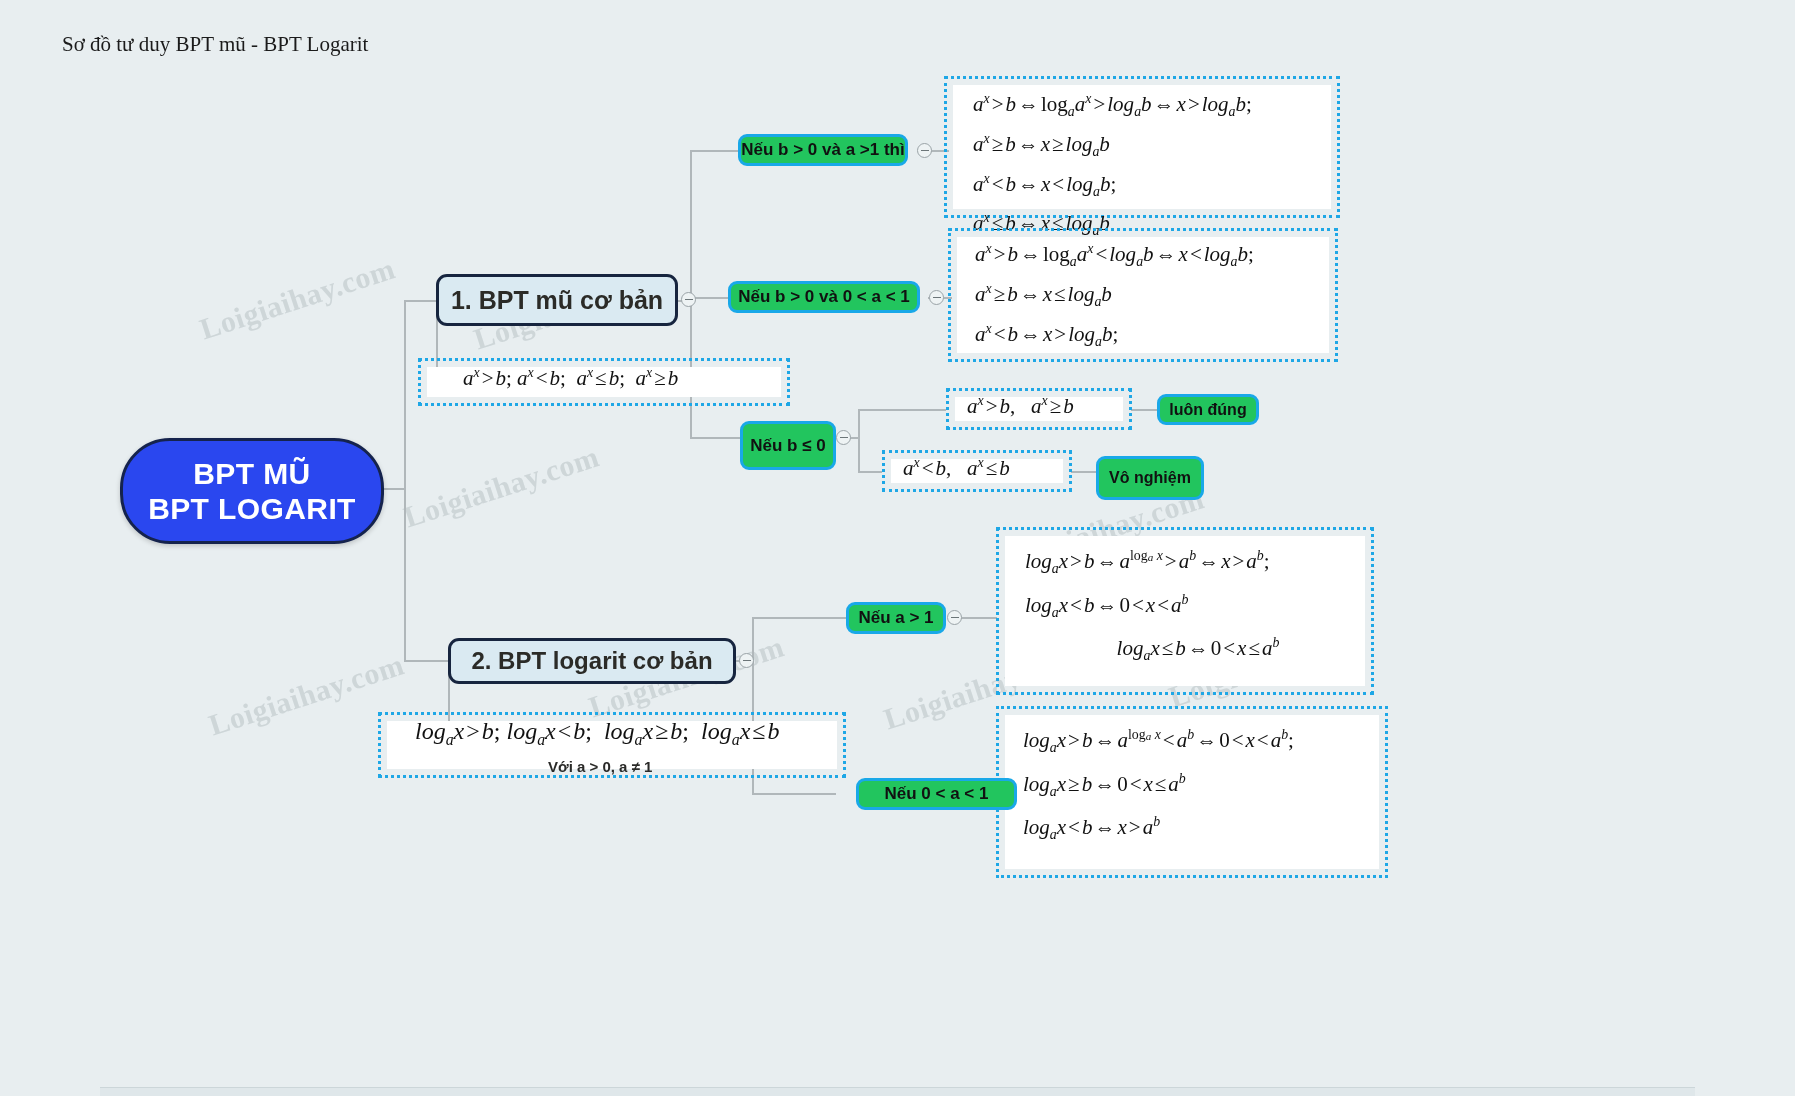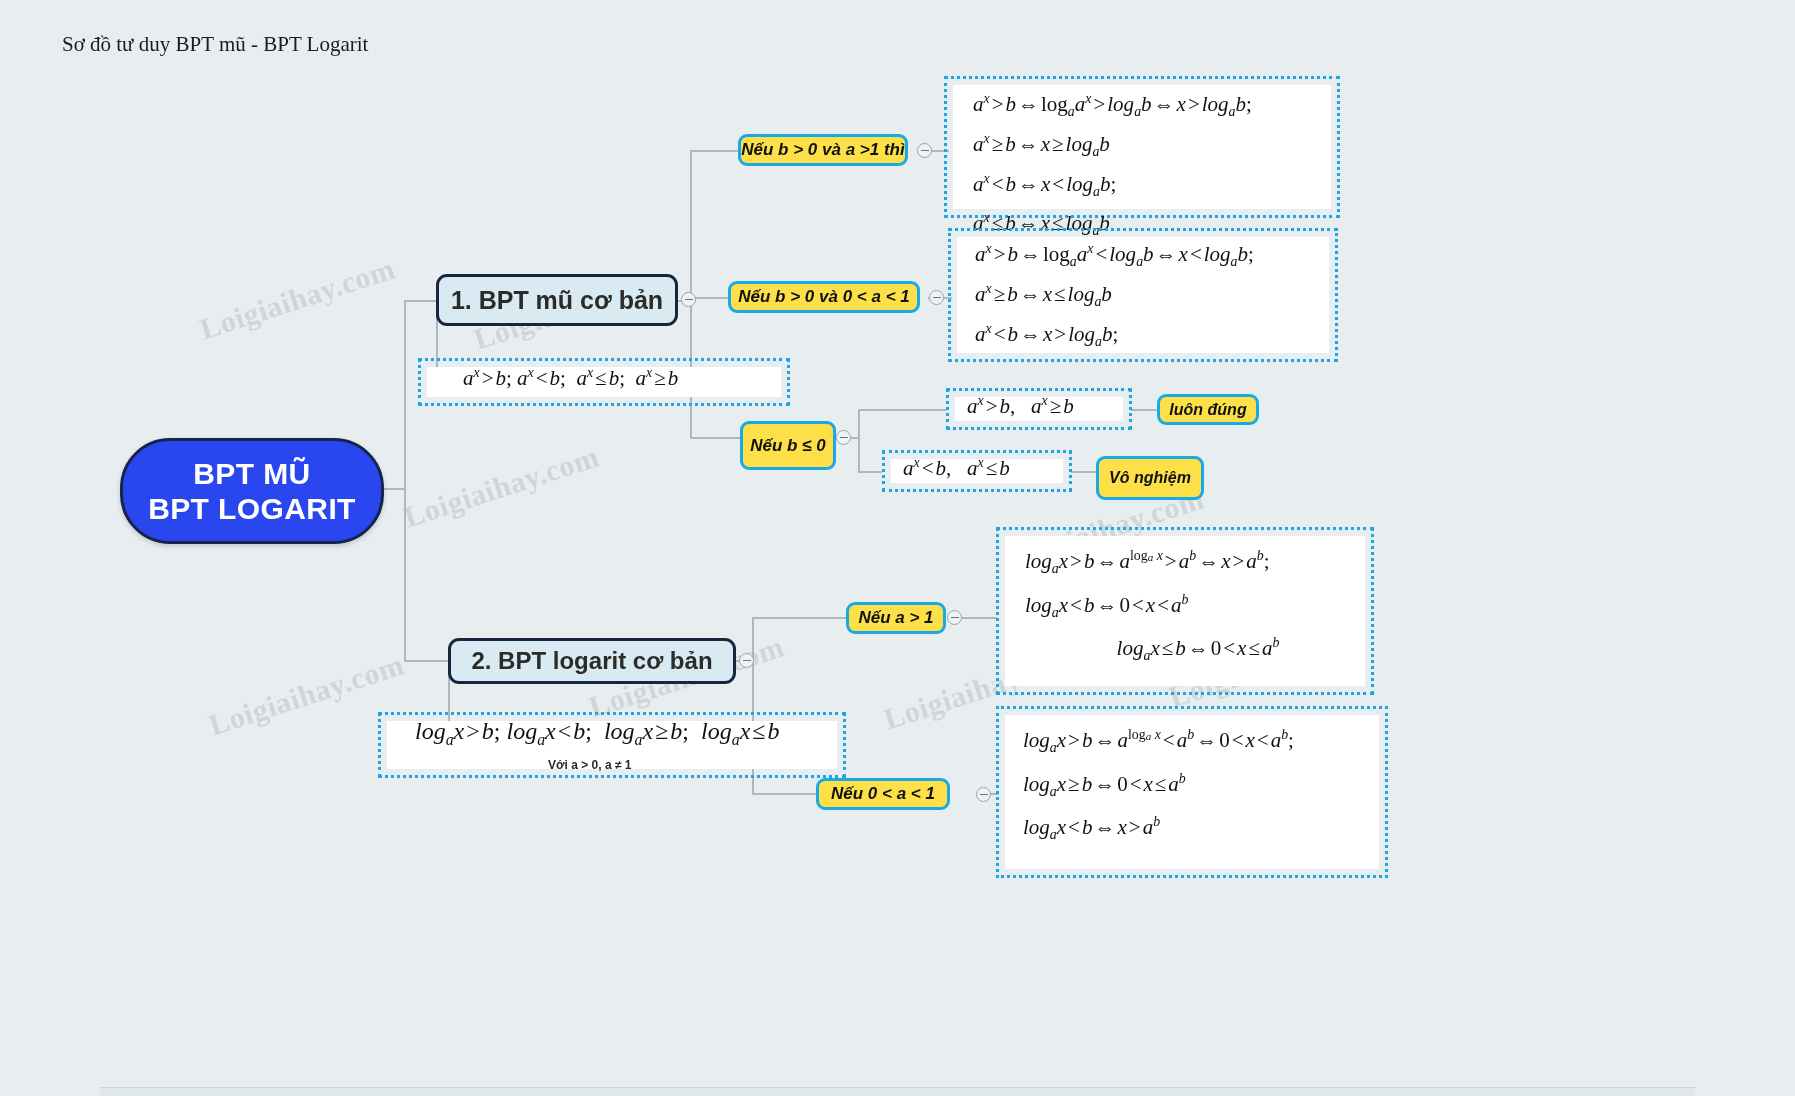--- a/index.html
+++ b/index.html
@@ -76,31 +76,30 @@
     font-size:25px;font-weight:bold;
     padding:0 20px;
     box-sizing:border-box;
     white-space:nowrap;
     z-index:5;
   }
 
   
   .cond{
     position:absolute;
-    background:#fde047;
+    background:#22c55e;
     border:3px solid #19a8e8;
     border-radius:9px;
     display:flex;align-items:center;justify-content:center;
     color:#111;
     font-size:17px;font-weight:bold;
     padding:0 11px;
     box-sizing:border-box;
     white-space:nowrap;
     z-index:5;
-    font-style:italic;
   }
   .cond.small{font-size:16px;}
 
   
   .fbox{
     position:absolute;
     border:3px dotted #1ea7e6;
     background:transparent;
     box-sizing:border-box;
     z-index:4;
@@ -124,21 +123,21 @@
   
   .mi{font-style:italic;}
   .sup{font-size:.66em;vertical-align:super;font-style:italic;}
   .sub{font-size:.66em;vertical-align:sub;font-style:italic;}
   .op{font-style:normal;padding:0 2px;}
   .lg{font-style:italic;}
   .lgr{font-style:normal;}
 
   .note{
     position:absolute;
-    font-size:12px;font-weight:bold;color:#2a2a28;
+    font-size:15px;font-weight:bold;color:#2a2a28;
     font-family:"Liberation Sans", sans-serif;
     white-space:nowrap;z-index:5;
   }
 
   
   .btm{
     position:absolute;left:100px;bottom:0;width:1595px;height:8px;
     background:#dfe7ea;border-top:1px solid #ccd6d9;
   }
 </style>
@@ -323,21 +322,21 @@
       </div>
       <div class="fline" style="line-height:2.05;">
         <span class="lg">log</span><span class="sub">a</span><span class="mi">x</span><span class="op">&lt;</span><span class="mi">b</span><span class="op">⇔</span>0<span class="op">&lt;</span><span class="mi">x</span><span class="op">&lt;</span><span class="mi">a</span><span class="sup">b</span>
       </div>
       <div class="fline" style="line-height:2.05;text-align:center;">
         <span class="lg">log</span><span class="sub">a</span><span class="mi">x</span><span class="op">≤</span><span class="mi">b</span><span class="op">⇔</span>0<span class="op">&lt;</span><span class="mi">x</span><span class="op">≤</span><span class="mi">a</span><span class="sup">b</span>
       </div>
     </div>
   </div>
 
-  <div class="cond" style="left:816px;top:778px;width:134px;height:32px;">
+  <div class="cond" style="left:856px;top:778px;width:161px;height:32px;">
     <span>Nếu 0 &lt; a &lt; 1</span>
   </div>
   <div class="knob" style="left:976px;top:787px;"></div>
 
   <div class="fbox" style="left:996px;top:706px;width:392px;height:172px;">
     <div class="inner"></div>
     <div class="lines" style="padding:10px 0 0 24px;">
       <div class="fline" style="line-height:2.05;">
         <span class="lg">log</span><span class="sub">a</span><span class="mi">x</span><span class="op">&gt;</span><span class="mi">b</span><span class="op">⇔</span><span class="mi">a</span><span class="sup"><span class="lgr">log</span><span style="font-size:.8em;vertical-align:-.1em;">a</span> <span class="mi">x</span></span><span class="op">&lt;</span><span class="mi">a</span><span class="sup">b</span><span class="op">⇔</span>0<span class="op">&lt;</span><span class="mi">x</span><span class="op">&lt;</span><span class="mi">a</span><span class="sup">b</span>;
       </div>

